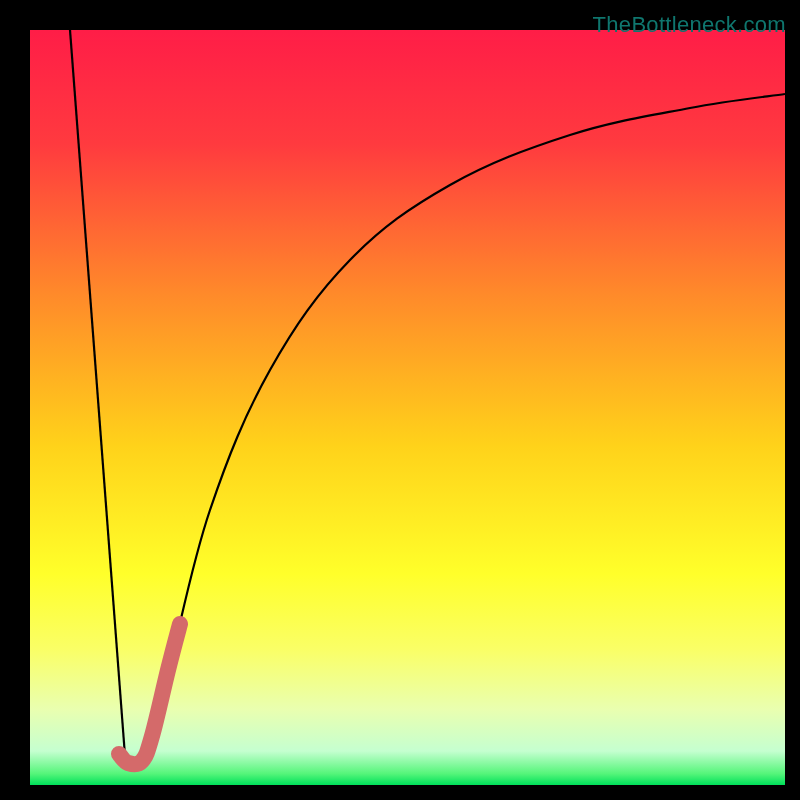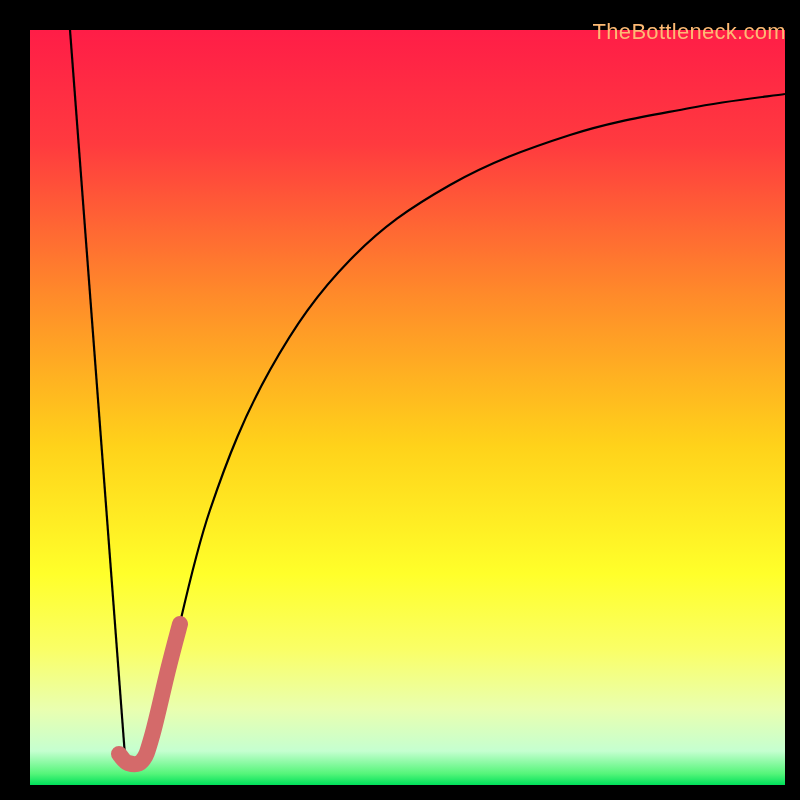--- a/index.html
+++ b/index.html
@@ -12,23 +12,23 @@
     font-family: Arial, Helvetica, sans-serif;
   }
   .frame {
     position: relative;
     width: 800px;
     height: 800px;
     background: #000;
   }
   .watermark {
     position: absolute;
-    top: 19px;
+    top: 12px;
     right: 14px;
-    color: #fdba74;
+    color: #0f766e;
     font-size: 22px;
     font-weight: 400;
     letter-spacing: 0.3px;
     z-index: 10;
   }
   .plot-area {
     position: absolute;
     left: 30px;
     top: 30px;
     width: 755px;

